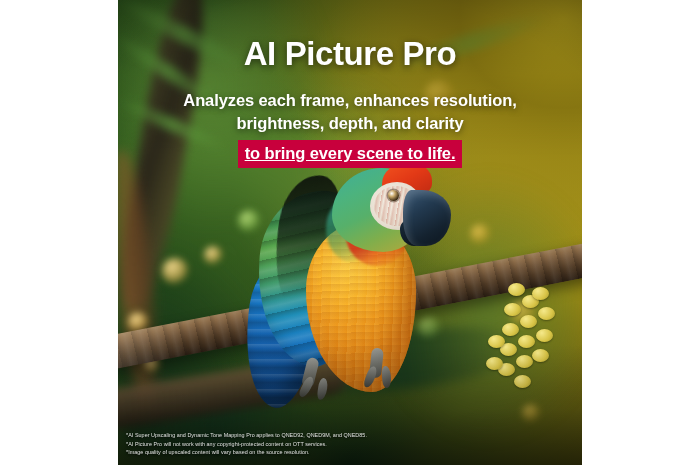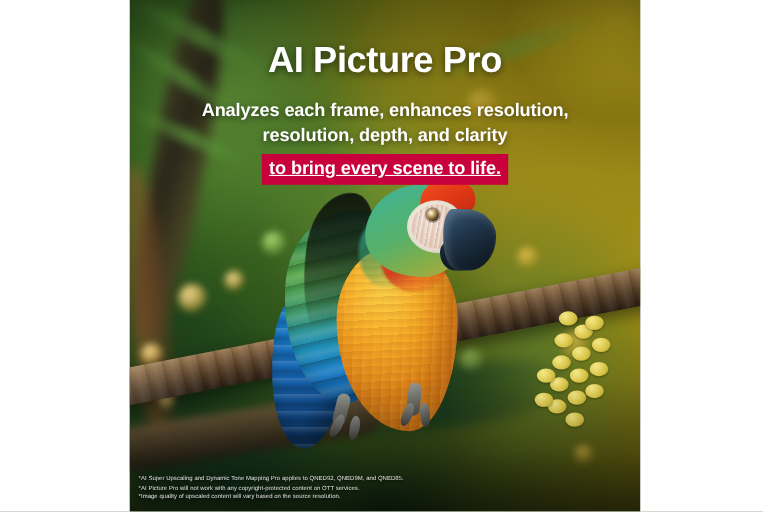--- a/index.html
+++ b/index.html
@@ -438,21 +438,21 @@
       <div class="claw" style="left:142px;top:204px;transform:rotate(-6deg);"></div>
     </div>
 
     <div class="photo-vignette"></div>
   </div>
 
   <div class="copy">
     <h1 class="headline">AI Picture Pro</h1>
     <p class="subcopy">
       <span class="sub-line">Analyzes each frame, enhances resolution,</span>
-      <span class="sub-line">resolution, depth, and clarity</span>
+      <span class="sub-line">brightness, depth, and clarity</span>
       <span class="sub-line"><span class="sub-hl" style="background: rgb(200, 0, 60);">to bring every scene to life.</span></span>
     </p>
   </div>
 
   <div class="footnotes">
     <span class="footnote">*AI Super Upscaling and Dynamic Tone Mapping Pro applies to QNED92, QNED9M, and QNED85.</span>
     <span class="footnote">*AI Picture Pro will not work with any copyright-protected content on OTT services.</span>
     <span class="footnote">*Image quality of upscaled content will vary based on the source resolution.</span>
   </div>
 

